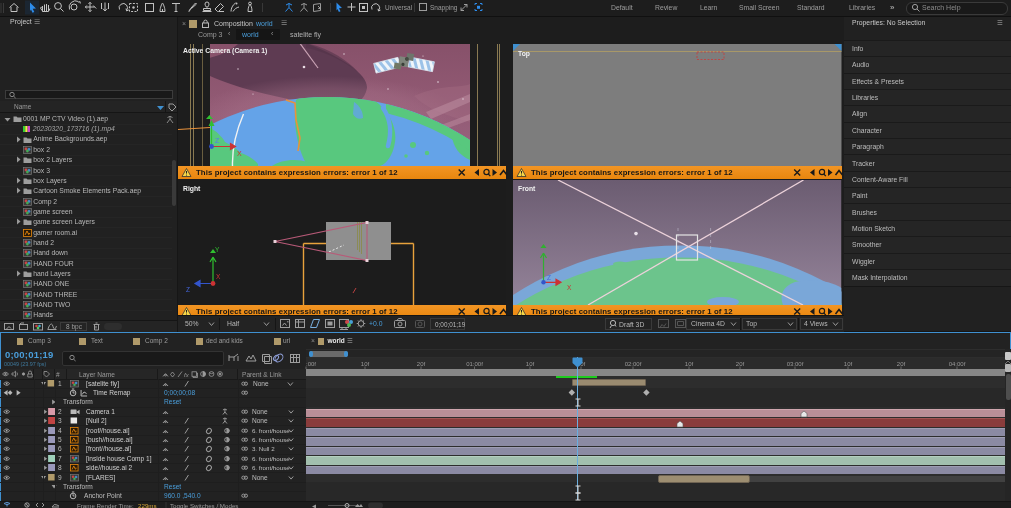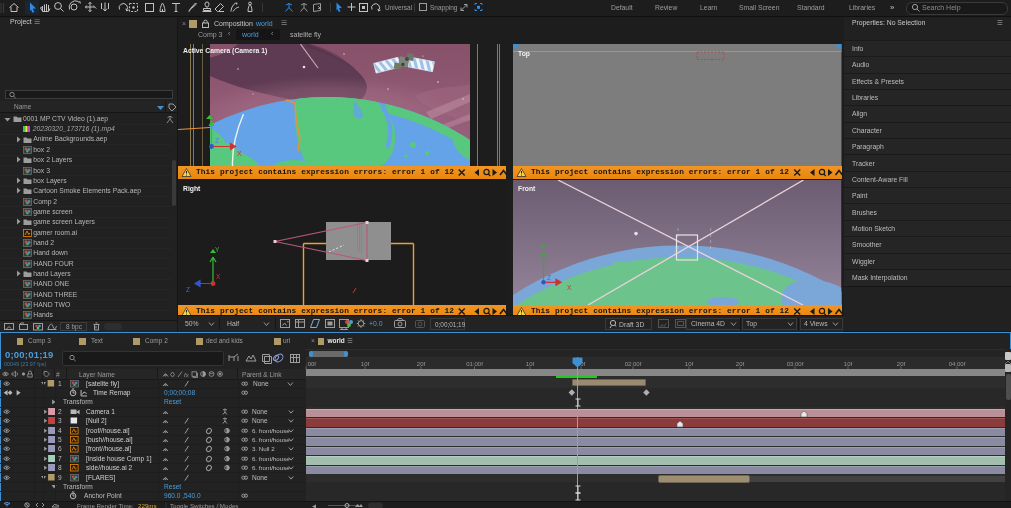--- a/index.html
+++ b/index.html
@@ -2,21 +2,21 @@
 <html><head>
 <meta charset="utf-8">
 <style>
   html,body{margin:0;padding:0;background:#141414;}
   #app{position:relative;width:1011px;height:508px;overflow:hidden;
        font-family:"Liberation Sans",sans-serif;background:#161616;
        -webkit-font-smoothing:antialiased;}
   .abs{position:absolute;}
   .txt{position:absolute;white-space:nowrap;color:#b8b8b8;}
   svg{position:absolute;overflow:visible;}
-  .warn{height:13px;background:linear-gradient(#f29524,#e8860e);font-family:Liberation Mono, monospace;}
+  .warn{height:13px;background:linear-gradient(#f29524,#e8860e);}
   .warn .wtxt{position:absolute;left:18px;top:2px;font-size:7.8px;color:#151515;font-weight:bold;white-space:nowrap;letter-spacing:0.1px;}
   .warn svg{left:0;top:0;}
 </style>
 </head>
 <body>
 <div id="app">
 
   <div class="abs" id="toolbar" style="left:0;top:0;width:1011px;height:16px;background:#1d1d1d;border-bottom:1px solid #101010;">
     <svg width="520" height="16" viewBox="0 0 520 16" style="left:0;top:0;">
       <g stroke="#bdbdbd" fill="none" stroke-width="1">

